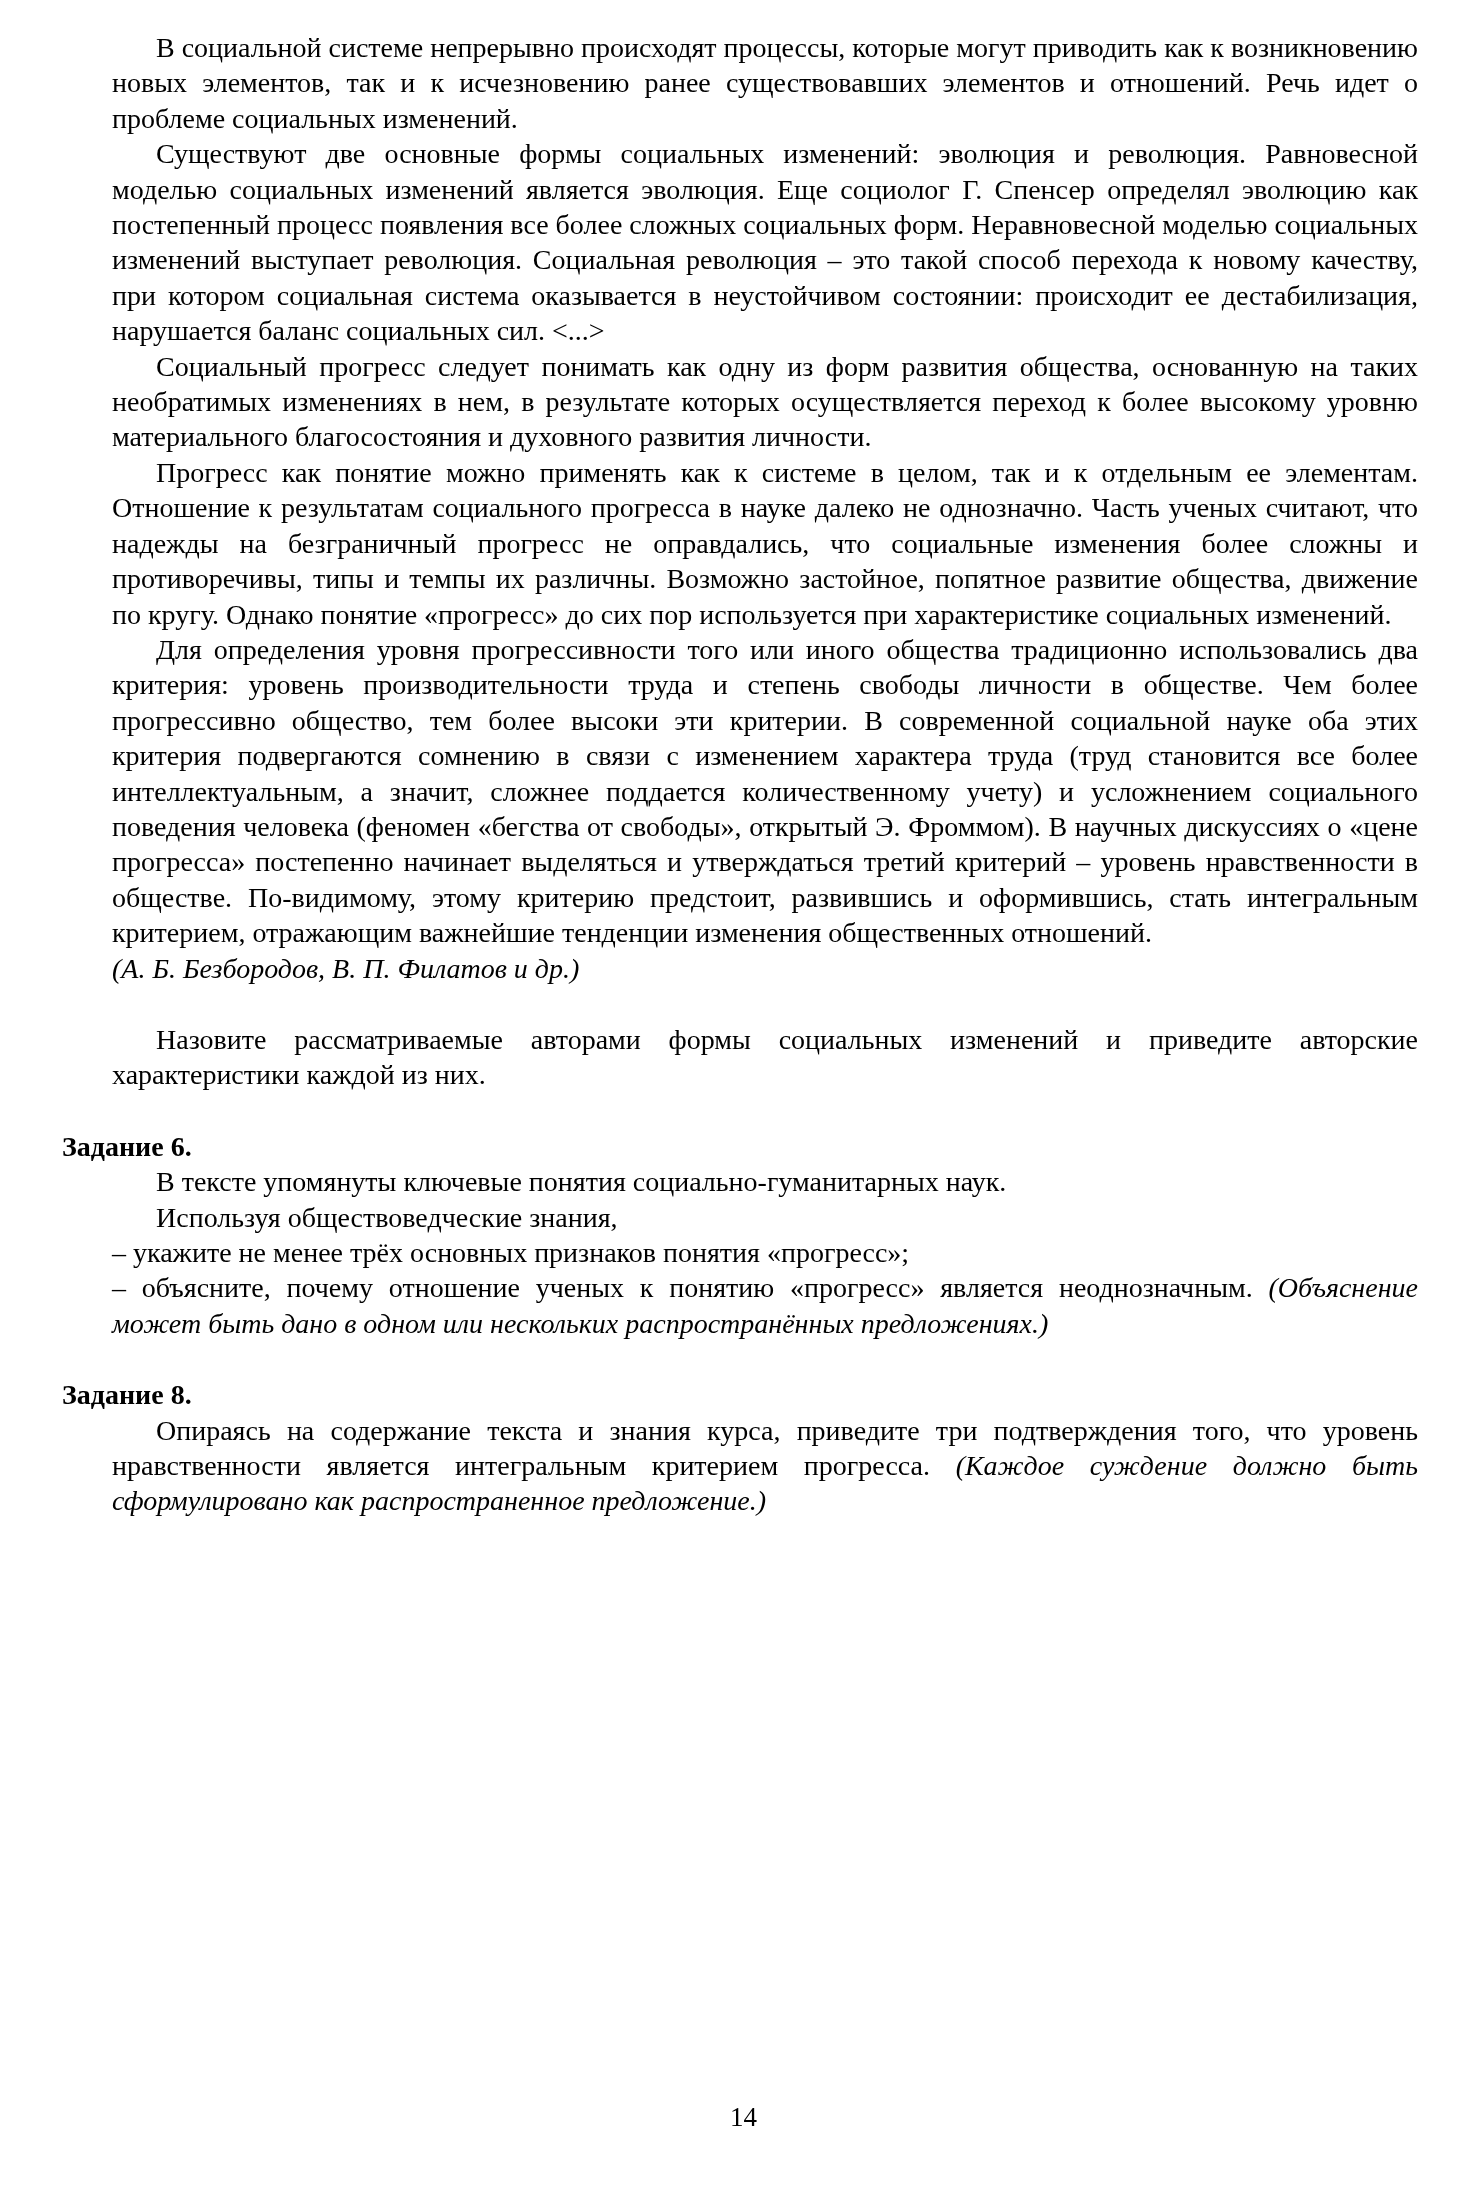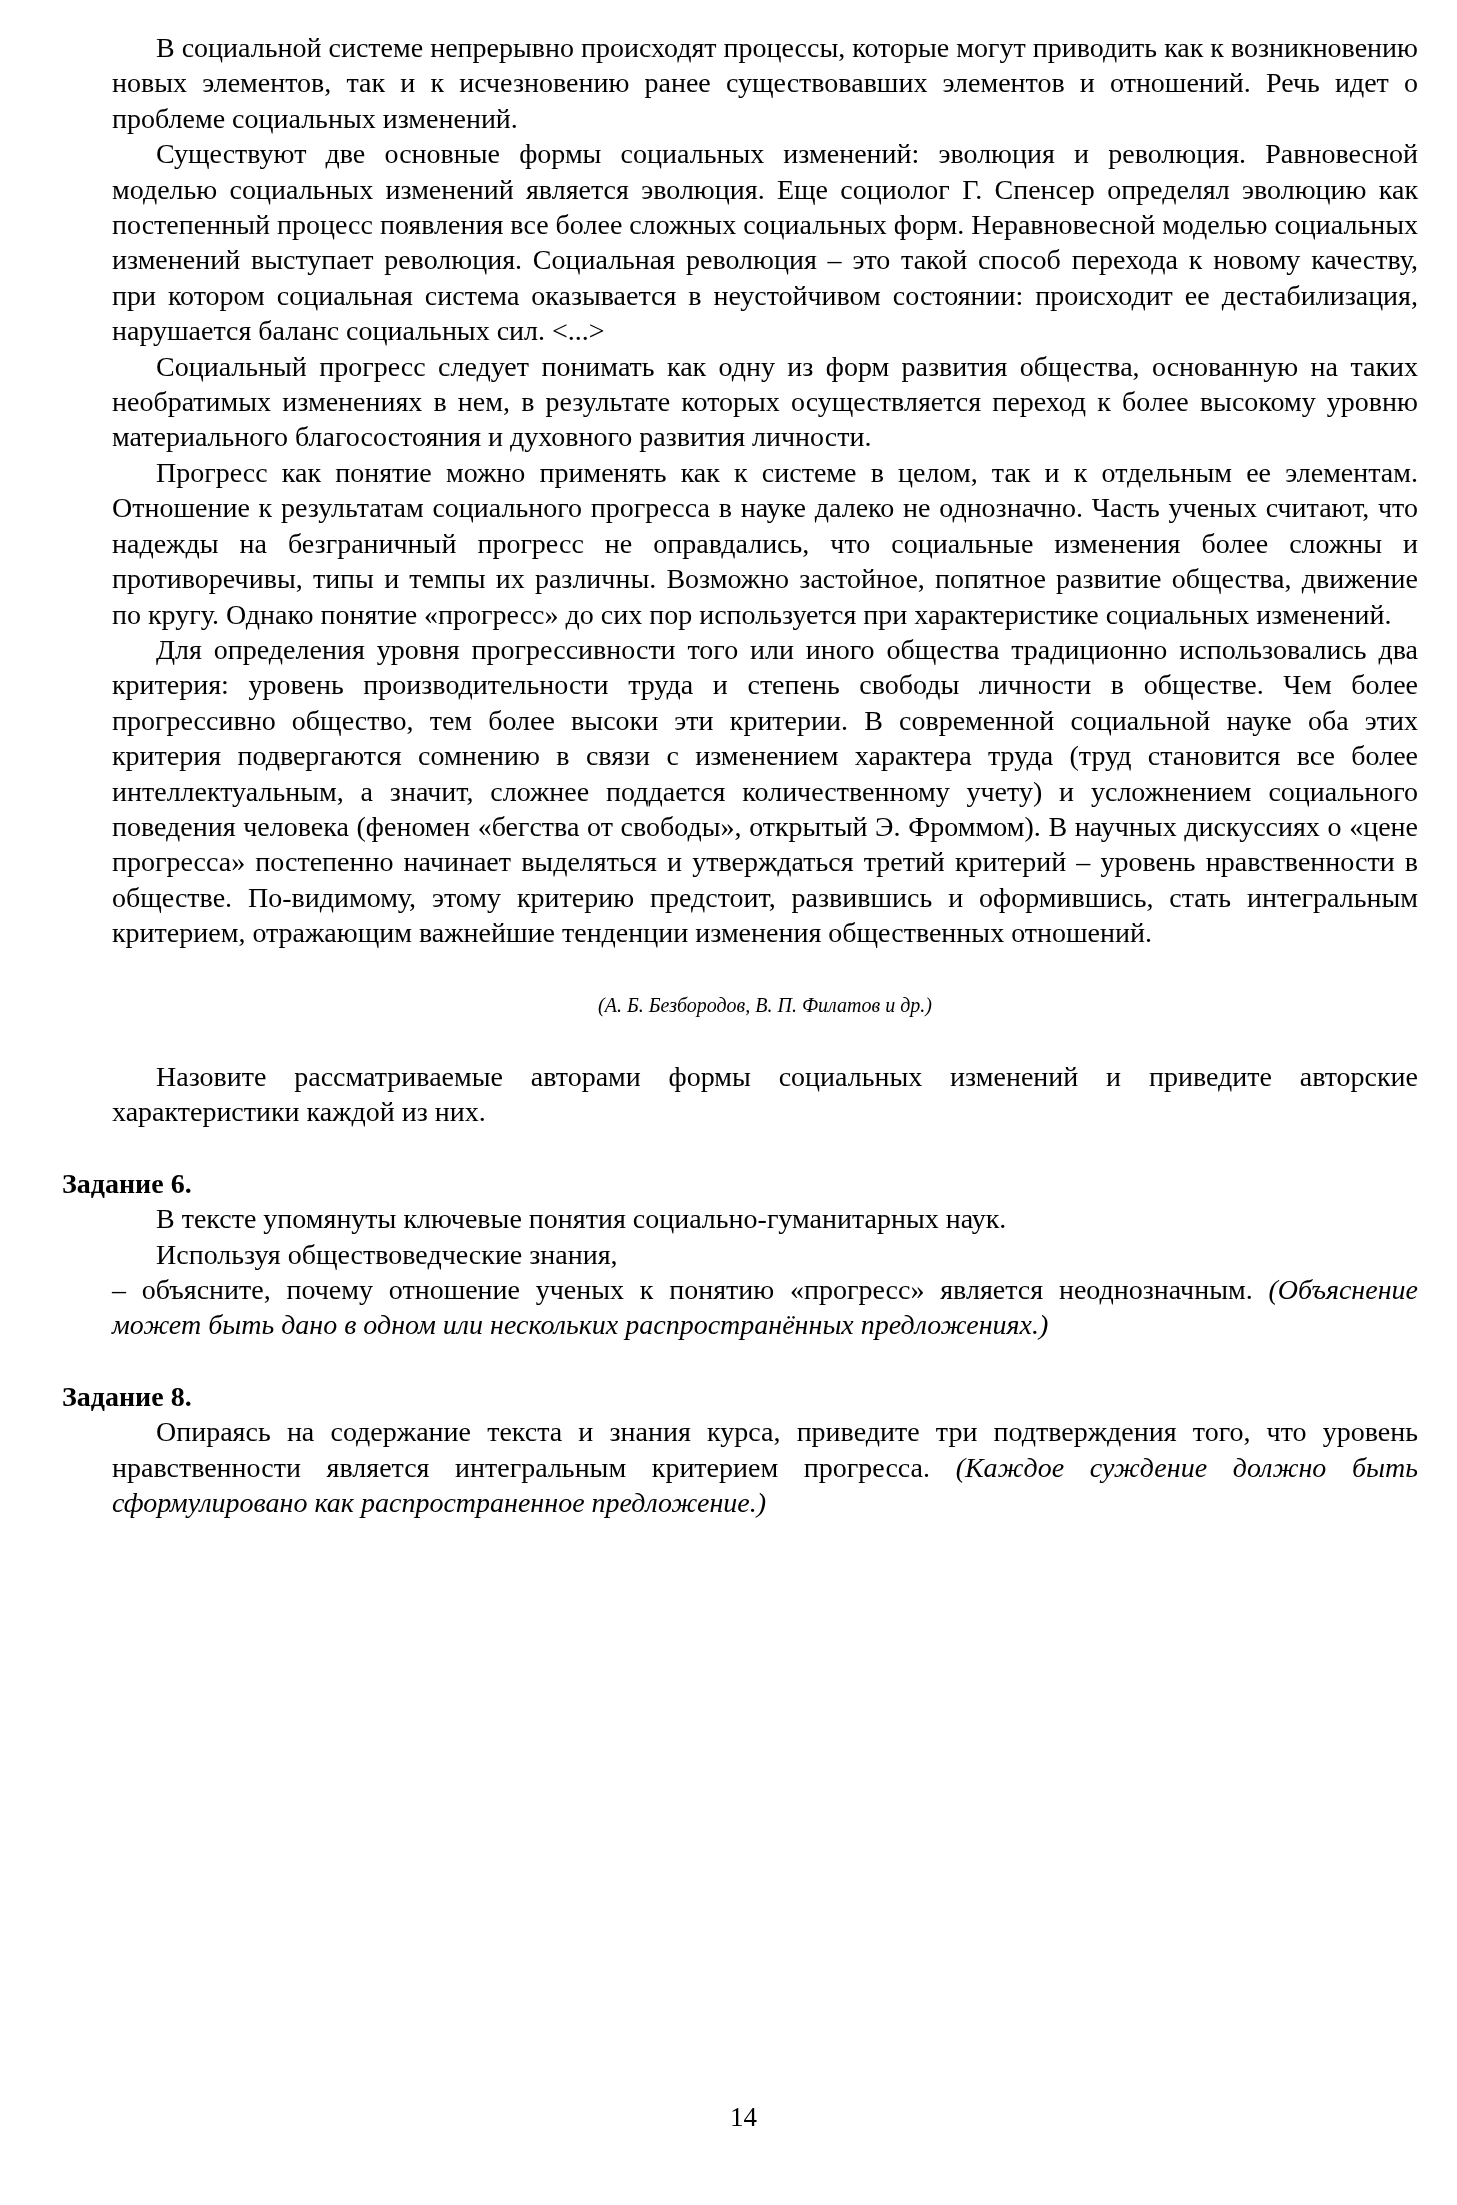--- a/index.html
+++ b/index.html
@@ -20,25 +20,24 @@
   .para {
     font-size: 28px;
     line-height: 35.4px;
     text-align: justify;
     text-indent: 44px;
     hyphens: auto;
     -webkit-hyphens: auto;
   }
   .para.no-indent { text-indent: 0; }
   .attribution {
-    font-size: 20px;
+    font-size: 28px;
     line-height: 35.4px;
     font-style: italic;
-    text-align: center;
-    margin-top: 37px;
+    text-align: left;
   }
   .task { margin-top: 36px; }
   .task-heading {
     font-size: 28px;
     line-height: 35.4px;
     font-weight: bold;
     margin-left: -50px;
   }
   .italic { font-style: italic; }
   .page-number {
@@ -66,20 +65,21 @@
   </section>
 
   <section class="task">
     <p class="para">Назовите рассматриваемые авторами формы социальных изменений и приведите авторские характеристики каждой из них.</p>
   </section>
 
   <section class="task">
     <p class="task-heading">Задание 6.</p>
     <p class="para">В тексте упомянуты ключевые понятия социально-гуманитарных наук.</p>
     <p class="para">Используя обществоведческие знания,</p>
+    <p class="para no-indent">– укажите не менее трёх основных признаков понятия «прогресс»;</p>
     <p class="para no-indent"><span>– объясните, почему отношение ученых к понятию «прогресс» является неоднозначным. </span><span class="italic">(Объяснение может быть дано в одном или нескольких распространённых предложениях.)</span></p>
   </section>
 
 
   <section class="task">
     <p class="task-heading">Задание 8.</p>
     <p class="para"><span>Опираясь на содержание текста и знания курса, приведите три подтверждения того, что уровень нравственности является интегральным критерием прогресса. </span><span class="italic">(Каждое суждение должно быть сформулировано как распространенное предложение.)</span></p>
   </section>
 
   <div class="page-number">14</div>

